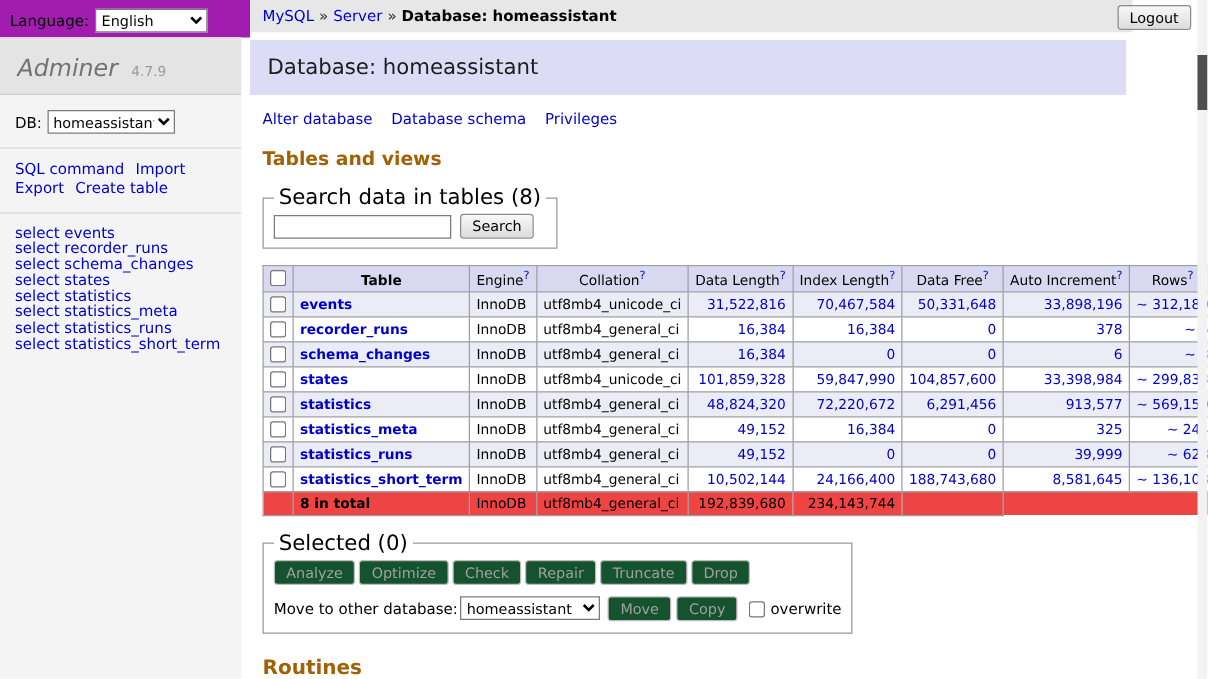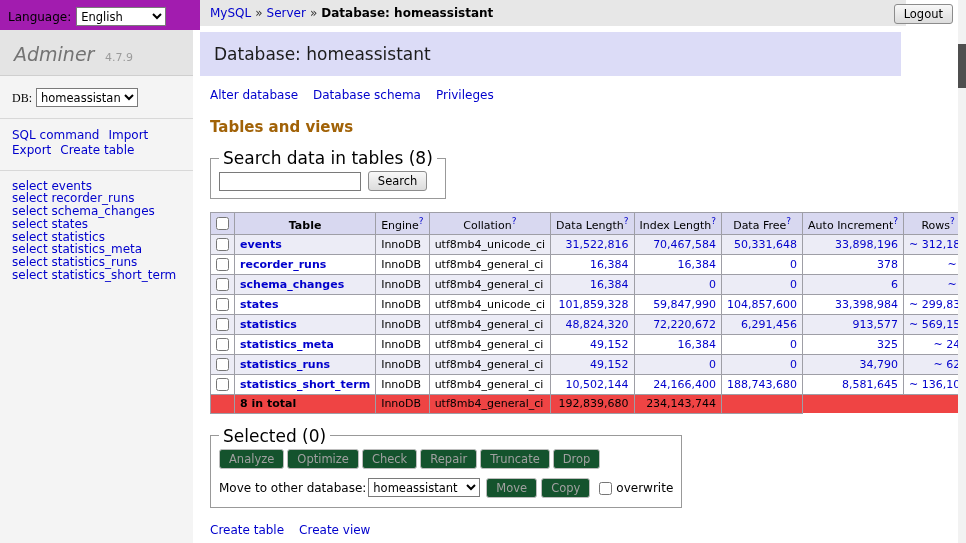--- a/index.html
+++ b/index.html
@@ -34,21 +34,21 @@
   }
   button:disabled { background: #14532d; color: #a0a0a0; border-color: #bdbdbd; cursor: default; }
   .logout { position: absolute; top: 4px; right: 13px; }
 
   
   .sidebar { position: absolute; left: 0; top: 30px; width: 193px; height: 513px; background: var(--sidebar, #f4f4f4); }
   .brand { margin: 0; padding: 9px 14px 8px; font-weight: normal; background: #e4e4e4; border-bottom: 1px solid #cfcfcf; }
   .brand-name { font-style: italic; font-size: 19px; color: #737373; }
   .brand-ver { font-size: 11px; color: #9b9b9b; margin-left: 3px; }
   .db-row { padding: 12px 12px 11px; border-bottom: 1px solid #d8d8d8; }
-  .db-row span { margin-right: 4px; font-family: Liberation Serif, serif; }
+  .db-row span { margin-right: 4px; }
   .db-select { width: 102px; }
   .cmd-links { padding: 9px 12px 11px; border-bottom: 1px solid #d8d8d8; line-height: 1.2; }
   .cmd-links a { display: inline-block; margin: 0 9px 1px 0; }
   .tbl-links { padding: 9px 12px; }
   .tbl-links a { display: block; line-height: 12.7px; white-space: nowrap; }
 
   
   .main { position: absolute; left: 200px; top: 26px; width: 758px; height: 517px; background: #fff; }
   .db-title {
     margin: 6px 0 0; width: 701px; background: var(--title_band, #dcdcf7);
@@ -254,21 +254,21 @@
           </tr>
 
           <tr>
             <td class="chk"><input type="checkbox" style=""></td>
             <td class="tname"><a>statistics_runs</a></td>
             <td>InnoDB</td>
             <td>utf8mb4_general_ci</td>
             <td class="num"><a>49,152</a></td>
             <td class="num"><a>0</a></td>
             <td class="num"><a>0</a></td>
-            <td class="num"><a>34,790</a></td>
+            <td class="num"><a>39,999</a></td>
             <td class="num"><a>~ 628</a></td>
 
           </tr>
 
           <tr>
             <td class="chk"><input type="checkbox" style=""></td>
             <td class="tname"><a>statistics_short_term</a></td>
             <td>InnoDB</td>
             <td>utf8mb4_general_ci</td>
             <td class="num"><a>10,502,144</a></td>
@@ -301,23 +301,20 @@
       <div class="sel-btns">
         <button disabled="">Analyze</button><button disabled="">Optimize</button><button disabled="">Check</button><button disabled="">Repair</button><button disabled="">Truncate</button><button disabled="">Drop</button>
       </div>
       <div class="move-row">
         <span>Move to other database:</span><select class="move-select">
           <option>homeassistant</option>
         </select><button disabled="">Move</button><button disabled="">Copy</button><label class="ovw"><input type="checkbox" style=""><span>overwrite</span></label>
       </div>
     </fieldset>
 
-    <p class="links create-links">
-      <a>Create table</a><a>Create view</a>
-    </p>
 
     <h3 class="h-routines">Routines</h3>
 
   </div>
 </div>
 
 <div class="vscroll">
   <div class="vthumb"></div>
 </div>
 

